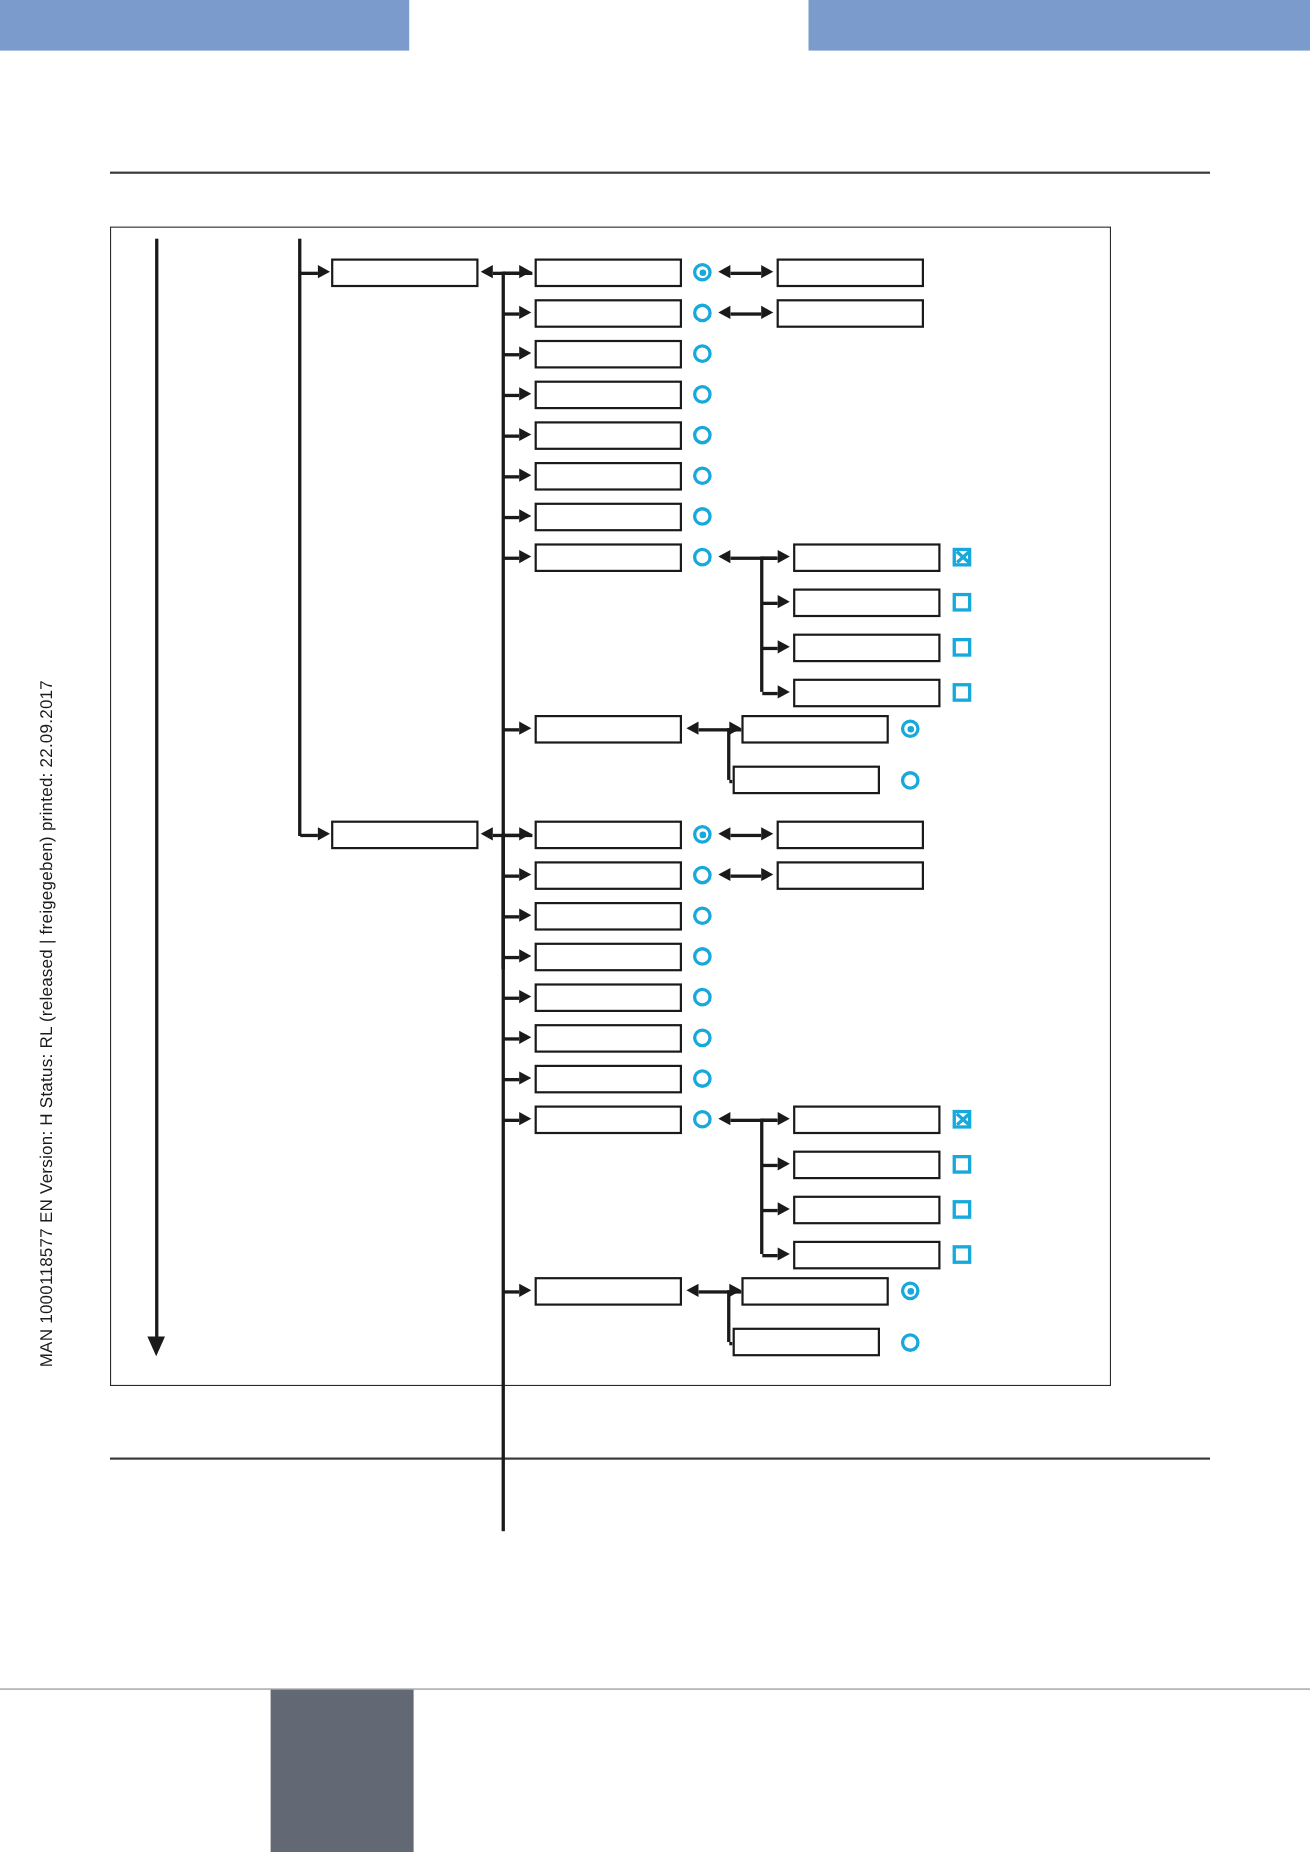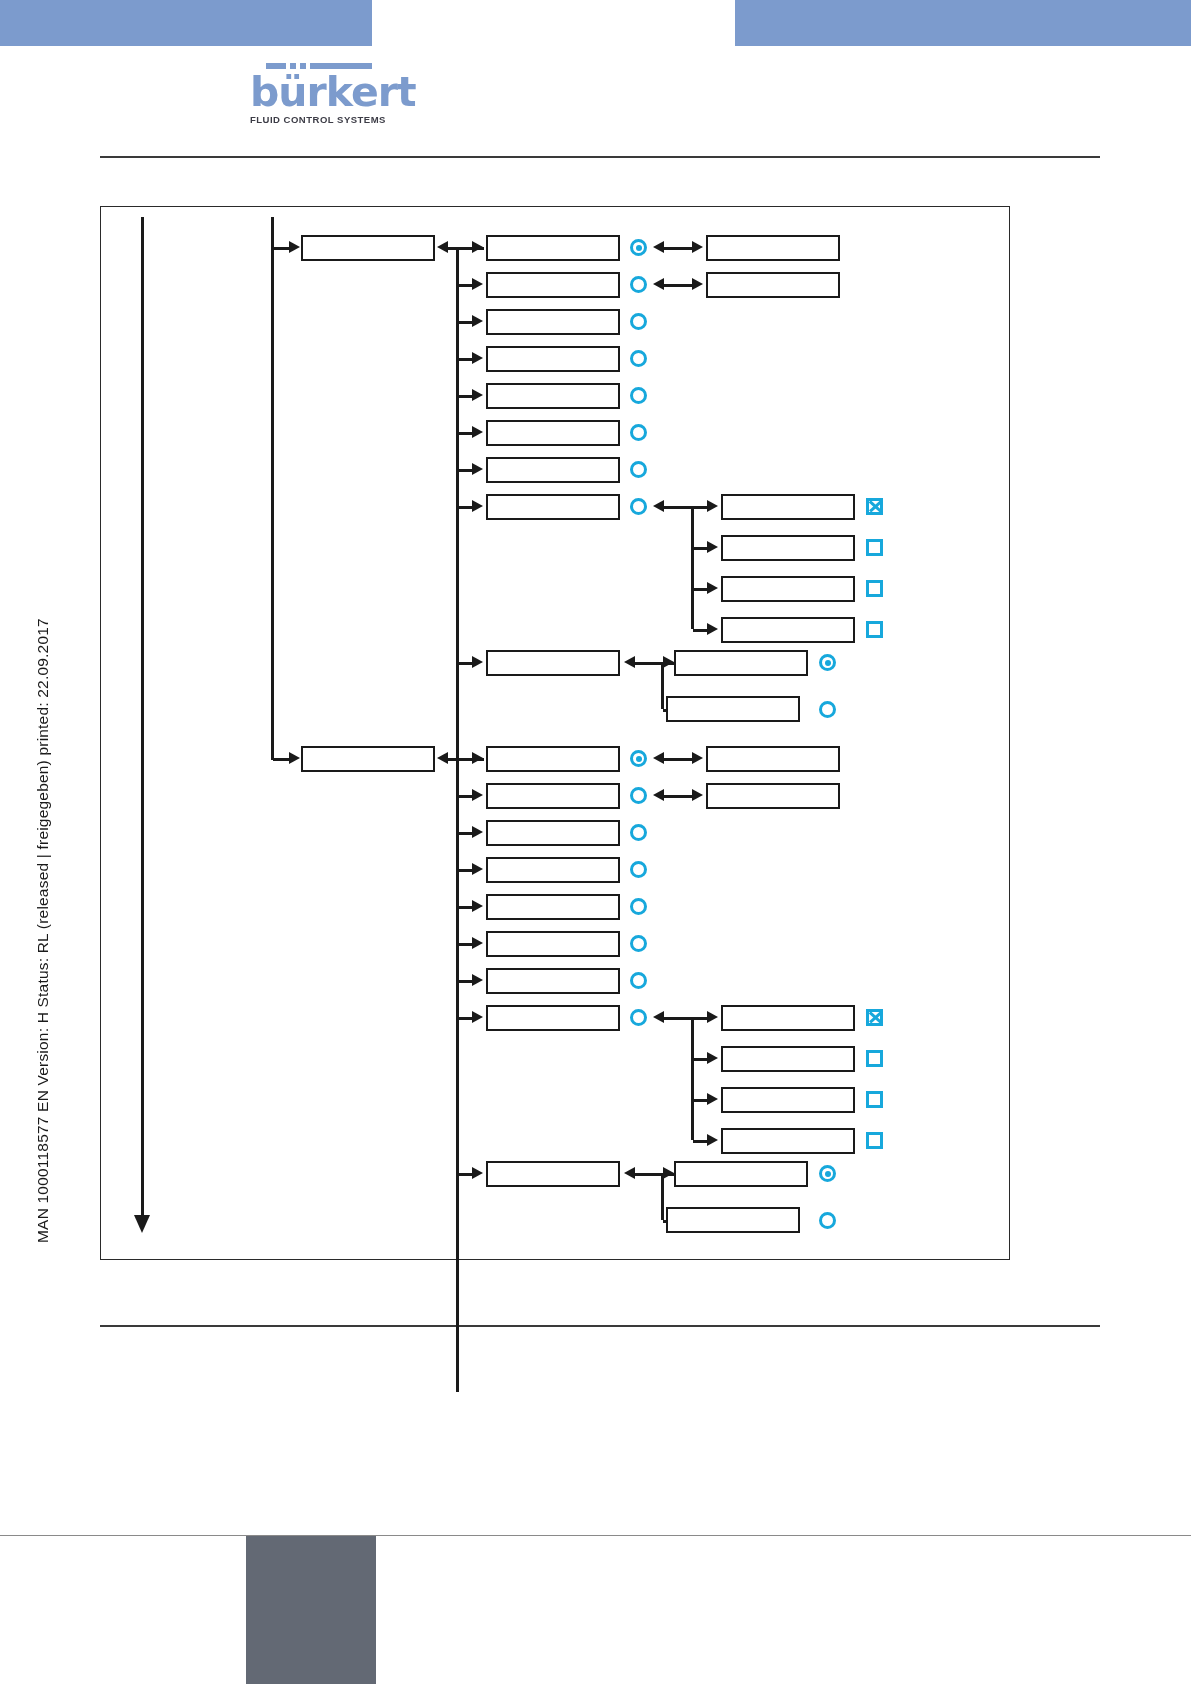--- a/index.html
+++ b/index.html
@@ -81,30 +81,20 @@
   .cbox.on::after{transform:rotate(-42deg);}
 </style>
 </head>
 <body>
 
 <div class="page">
 
   <div class="hdr-bar hdr-bar-left"></div>
   <div class="hdr-bar hdr-bar-right"></div>
 
-  <div class="logo">
-    <div class="logo-dashes">
-      <i class="d1"></i>
-        <i class="d2"></i>
-        <i class="d3"></i>
-        <i class="d4"></i>
-    </div>
-    <div class="logo-word">bürkert</div>
-    <div class="logo-tag"><span>FLUID CONTROL SYSTEMS</span></div>
-  </div>
 
   <div class="rule-top"></div>
   <div class="rule-bottom"></div>
   <div class="rule-footer"></div>
   <div class="footer-block"></div>
 
   <div class="sidemeta">MAN 1000118577  EN  Version: H Status: RL (released | freigegeben)  printed: 22.09.2017</div>
 
   <div class="frame">
 

